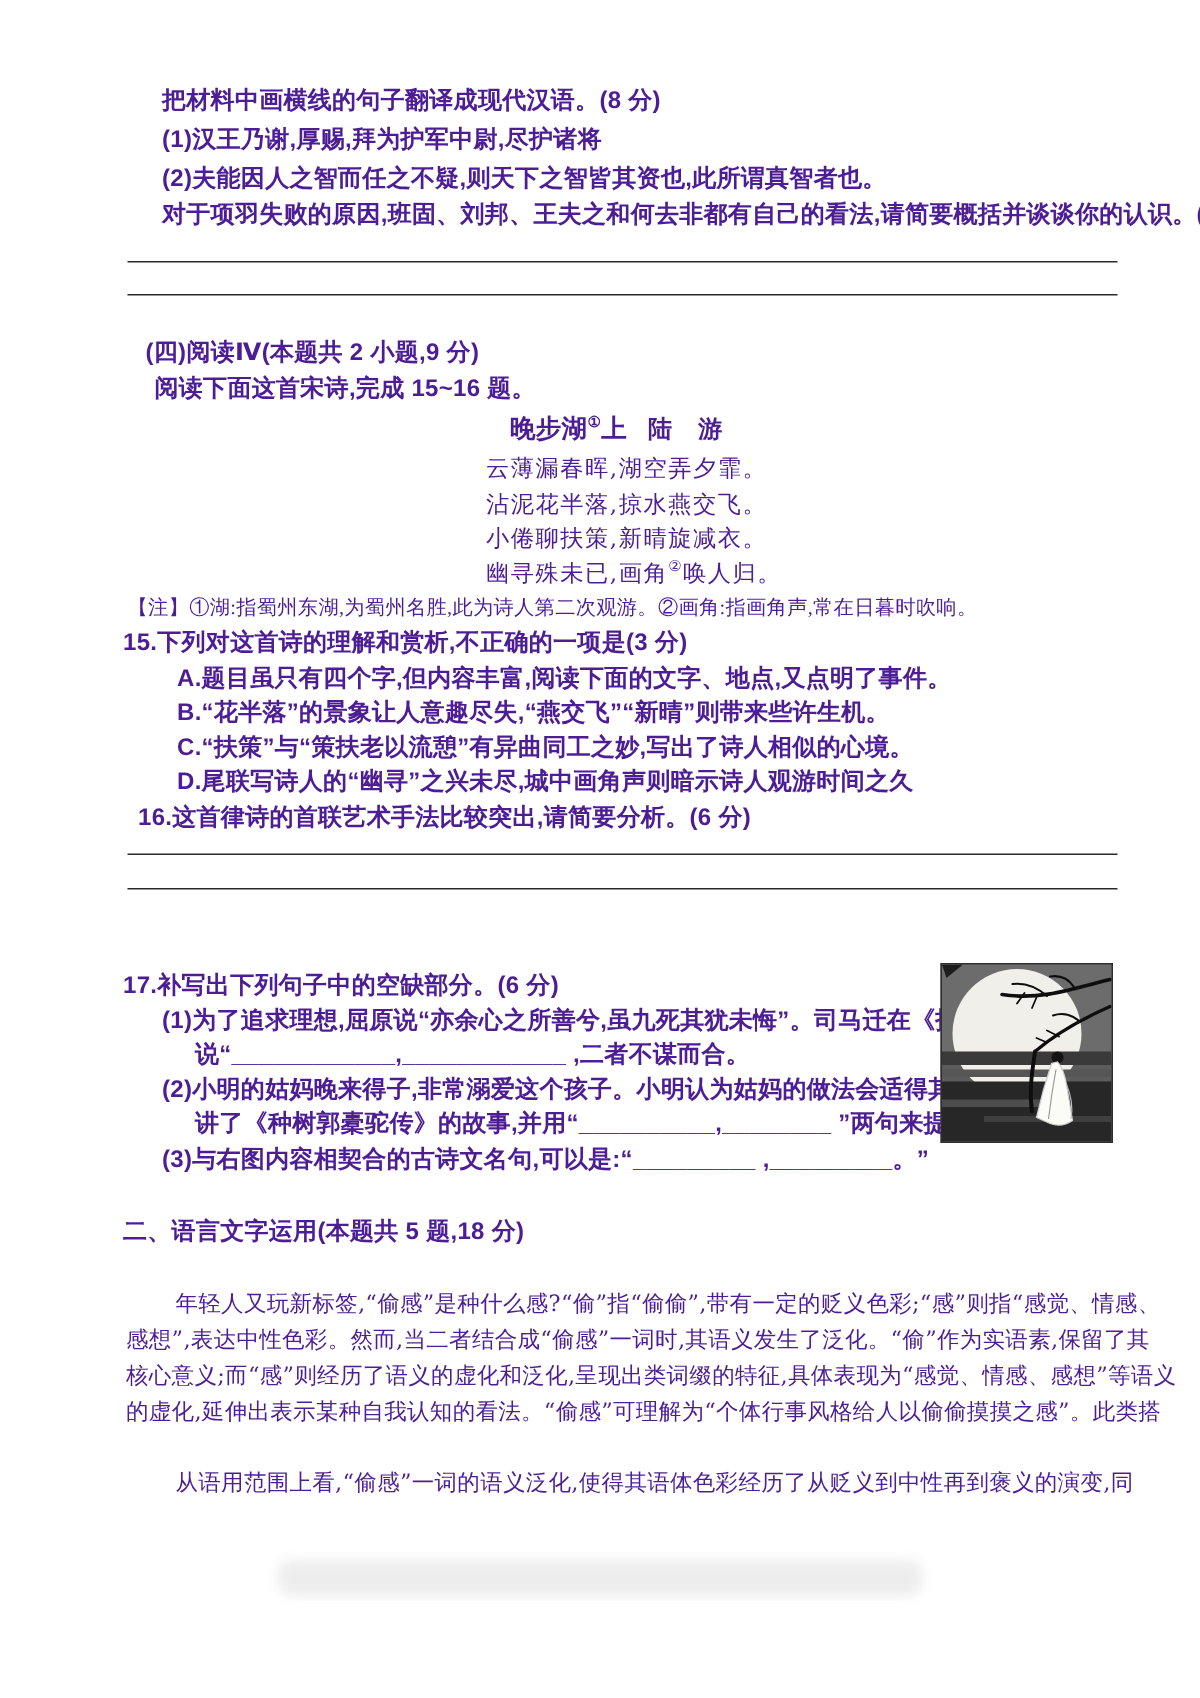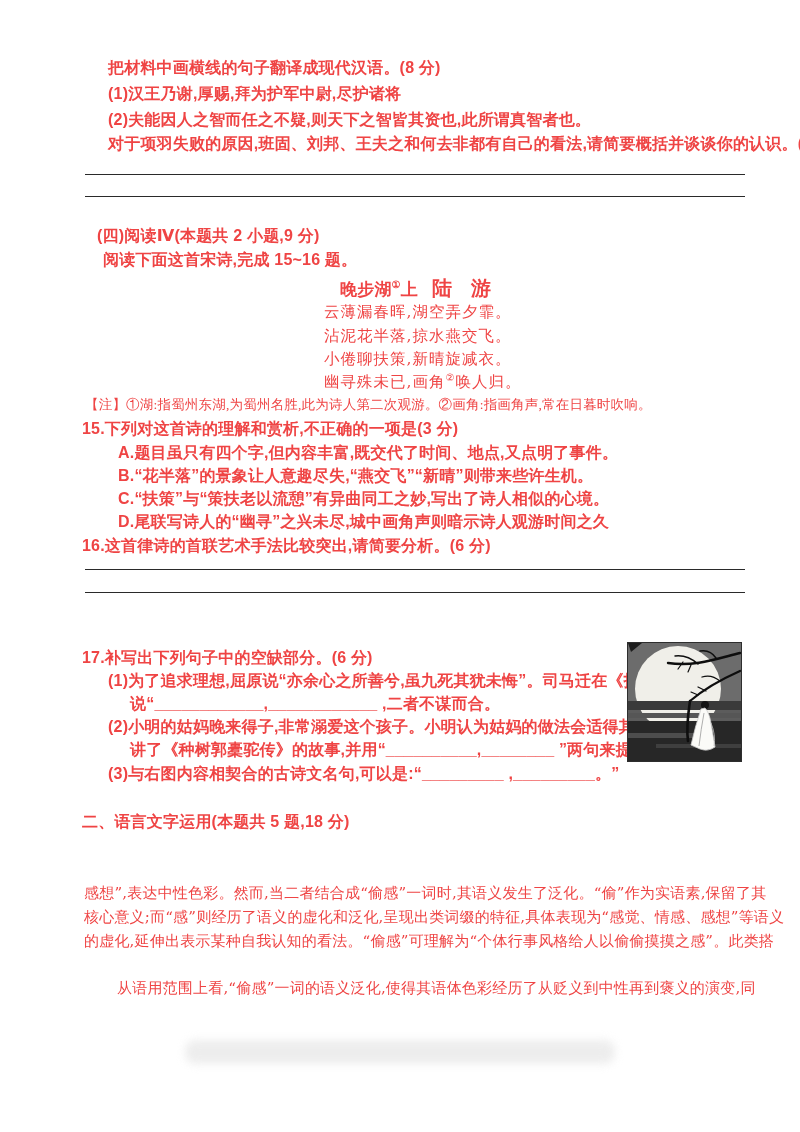--- a/index.html
+++ b/index.html
@@ -1,32 +1,32 @@
 <!DOCTYPE html>
 <html><head>
 <meta charset="utf-8">
 <style>
   html,body{margin:0;padding:0;background:#ffffff;}
   .page{
     position:relative;
     width:800px;height:1132px;
     background:#fff;
-    color:#ef4444;
+    color:#4c1d95;
     font-family:"Liberation Serif","DejaVu Serif",serif;
     overflow:hidden;
   }
   .abs{position:absolute;white-space:nowrap;line-height:1.25;}
   
   .hei{font-family:"Liberation Sans","DejaVu Sans",sans-serif;font-weight:700;font-size:16px;letter-spacing:0.2px;}
   
   .kai{font-family:"DejaVu Serif","Liberation Serif",serif;font-weight:400;font-size:15px;letter-spacing:0.2px;}
   .note{font-family:"Liberation Serif",serif;font-size:13.5px;letter-spacing:0.2px;text-align:center;}
   .poem-line{font-size:15.5px;letter-spacing:1px;}
   .poem-title{font-size:17px;font-weight:700;}
-  .poem-author{font-size:20px;letter-spacing:6px;margin-left:14px;font-weight:700;}
+  .poem-author{font-size:16px;letter-spacing:6px;margin-left:14px;font-weight:700;}
   sup.circ{font-size:10px;vertical-align:super;line-height:0;}
   .ansline{position:absolute;height:0;border-top:1.6px solid #2a2a2a;}
   .footer{font-size:14.5px;letter-spacing:1px;}
   .smudge{
     position:absolute;left:185px;top:1040px;width:430px;height:24px;
     background:#e9e9e9;filter:blur(4px);border-radius:10px;opacity:.8;
   }
   .painting{
     position:absolute;left:627px;top:642px;width:115px;height:120px;
     border:1px solid #2e2e2e;box-sizing:border-box;background:#555;
@@ -53,25 +53,25 @@
     <span class="poem-title"><span>晚步湖</span><sup class="circ">①</sup><span>上</span></span><span class="poem-author">陆 游</span>
   </div>
   <div class="abs kai poem-line" style="left:324px;top:303px">云薄漏春晖,湖空弄夕霏。</div>
   <div class="abs kai poem-line" style="left:324px;top:327px">沾泥花半落,掠水燕交飞。</div>
   <div class="abs kai poem-line" style="left:324px;top:350px">小倦聊扶策,新晴旋减衣。</div>
   <div class="abs kai poem-line" style="left:324px;top:373px"><span>幽寻殊未已,画角</span><sup class="circ">②</sup><span>唤人归。</span></div>
 
   <div class="abs note" style="left:85px;top:397px">【注】①湖:指蜀州东湖,为蜀州名胜,此为诗人第二次观游。②画角:指画角声,常在日暮时吹响。</div>
 
   <div class="abs hei" style="left:82px;top:419px">15.下列对这首诗的理解和赏析,不正确的一项是(3 分)</div>
-  <div class="abs hei" style="left:118px;top:443px">A.题目虽只有四个字,但内容丰富,既交代了时间、地点,又点明了事件。</div>
+  <div class="abs hei" style="left:118px;top:443px">A.题目虽只有四个字,但内容丰富,阅读下面的文字、地点,又点明了事件。</div>
   <div class="abs hei" style="left:118px;top:466px">B.“花半落”的景象让人意趣尽失,“燕交飞”“新晴”则带来些许生机。</div>
   <div class="abs hei" style="left:118px;top:489px">C.“扶策”与“策扶老以流憩”有异曲同工之妙,写出了诗人相似的心境。</div>
   <div class="abs hei" style="left:118px;top:512px">D.尾联写诗人的“幽寻”之兴未尽,城中画角声则暗示诗人观游时间之久</div>
-  <div class="abs hei" style="left:82px;top:536px">16.这首律诗的首联艺术手法比较突出,请简要分析。(6 分)</div>
+  <div class="abs hei" style="left:92px;top:536px">16.这首律诗的首联艺术手法比较突出,请简要分析。(6 分)</div>
 
   <div class="ansline" style="left:85px;top:569px;width:660px"></div>
   <div class="ansline" style="left:85px;top:592px;width:660px"></div>
 
   <div class="abs hei" style="left:82px;top:648px">17.补写出下列句子中的空缺部分。(6 分)</div>
   <div class="abs hei" style="left:108px;top:671px">(1)为了追求理想,屈原说“亦余心之所善兮,虽九死其犹未悔”。司马迁在《报任安书…</div>
   <div class="abs hei" style="left:130px;top:694px">说“____________,____________ ,二者不谋而合。</div>
   <div class="abs hei" style="left:108px;top:717px">(2)小明的姑妈晚来得子,非常溺爱这个孩子。小明认为姑妈的做法会适得其反,就跟她</div>
   <div class="abs hei" style="left:130px;top:740px">讲了《种树郭橐驼传》的故事,并用“__________,________ ”两句来提醒姑妈。</div>
   <div class="abs hei" style="left:108px;top:764px">(3)与右图内容相契合的古诗文名句,可以是:“_________ ,_________。”</div>
@@ -103,20 +103,21 @@
 
       <circle cx="77" cy="62" r="4" fill="#141414"></circle>
       <path d="M73,66 Q67,84 63,102 L72,106 Q80,109 87,104 L83,80 Q81,69 77,65 Z" fill="#fbfbf8" stroke="#cfcfcf" stroke-width="0.8"></path>
       <path d="M76,70 Q73,86 71,103" stroke="#9a9a9a" stroke-width="0.8" fill="none"></path>
       <path d="M83,80 Q88,92 86,103" stroke="#bdbdbd" stroke-width="0.8" fill="none"></path>
     </svg>
   </div>
 
   <div class="abs hei" style="left:82px;top:812px">二、语言文字运用(本题共 5 题,18 分)</div>
 
+  <div class="abs kai" style="left:117px;top:860px">年轻人又玩新标签,“偷感”是种什么感?“偷”指“偷偷”,带有一定的贬义色彩;“感”则指“感觉、情感、</div>
   <div class="abs kai" style="left:84px;top:884px">感想”,表达中性色彩。然而,当二者结合成“偷感”一词时,其语义发生了泛化。“偷”作为实语素,保留了其</div>
   <div class="abs kai" style="left:84px;top:908px">核心意义;而“感”则经历了语义的虚化和泛化,呈现出类词缀的特征,具体表现为“感觉、情感、感想”等语义</div>
   <div class="abs kai" style="left:84px;top:932px">的虚化,延伸出表示某种自我认知的看法。“偷感”可理解为“个体行事风格给人以偷偷摸摸之感”。此类搭</div>
   <div class="abs kai" style="left:117px;top:979px">从语用范围上看,“偷感”一词的语义泛化,使得其语体色彩经历了从贬义到中性再到褒义的演变,同</div>
 
 
   <div class="smudge"></div>
 
 </div>
 

